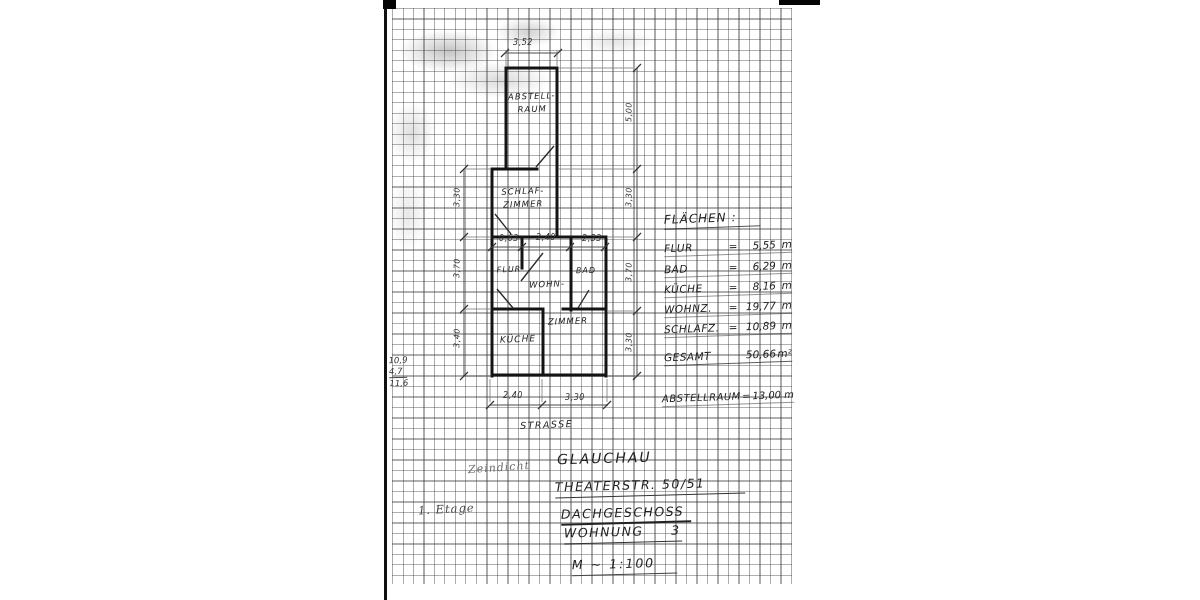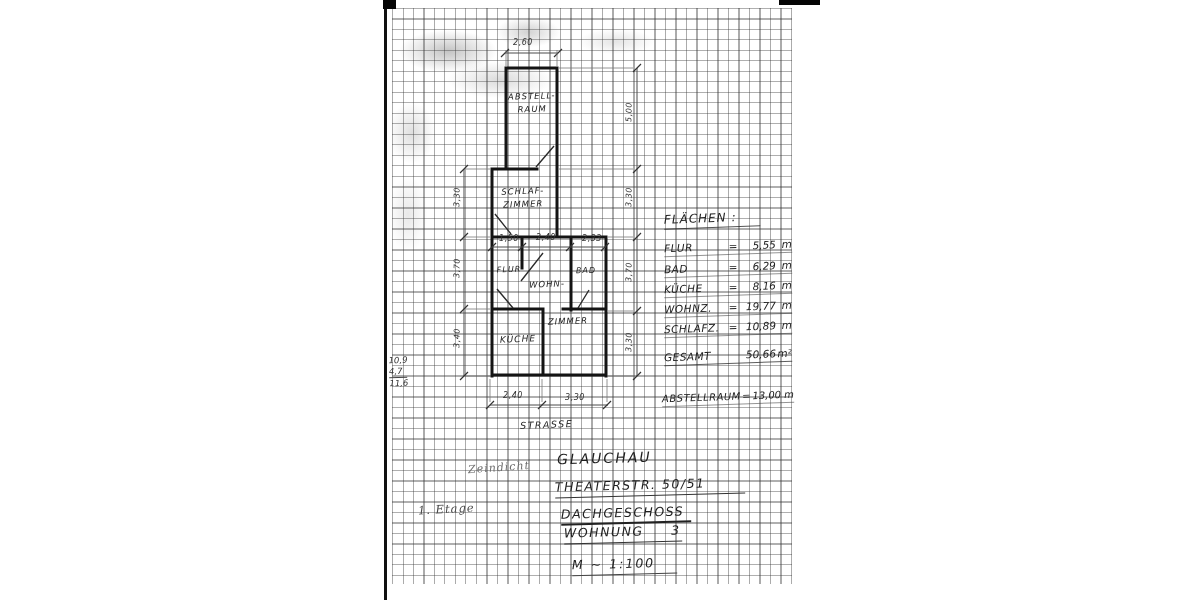--- a/index.html
+++ b/index.html
@@ -88,22 +88,22 @@
   <div class="room" style="left:494px;top:185px;width:58px;">
     <div>SCHLAF-</div>
     <div>ZIMMER</div>
   </div>
   <div class="room" style="left:494px;top:263px;width:30px;font-size:8px;">FLUR</div>
   <div class="room" style="left:527px;top:278px;width:40px;">WOHN-</div>
   <div class="room" style="left:572px;top:264px;width:28px;font-size:8px;">BAD</div>
   <div class="room" style="left:544px;top:315px;width:48px;">ZIMMER</div>
   <div class="room" style="left:498px;top:333px;width:40px;font-size:9px;">KÜCHE</div>
 
-  <div class="hdim" style="left:506px;top:38px;width:34px;">2,60</div>
-  <div class="hdim" style="left:494px;top:234px;width:30px;">1,50</div>
+  <div class="hdim" style="left:506px;top:38px;width:34px;">3,52</div>
+  <div class="hdim" style="left:494px;top:234px;width:30px;">0,63</div>
   <div class="hdim" style="left:531px;top:233px;width:30px;">2,40</div>
   <div class="hdim" style="left:577px;top:234px;width:30px;">2,33</div>
 
   <div class="vdim" style="left:457px;top:197px;">3,30</div>
   <div class="vdim" style="left:457px;top:268px;">3,70</div>
   <div class="vdim" style="left:457px;top:338px;">3,40</div>
 
   <div class="vdim" style="left:629px;top:112px;">5,00</div>
   <div class="vdim" style="left:629px;top:197px;">3,30</div>
   <div class="vdim" style="left:629px;top:272px;">3,70</div>

